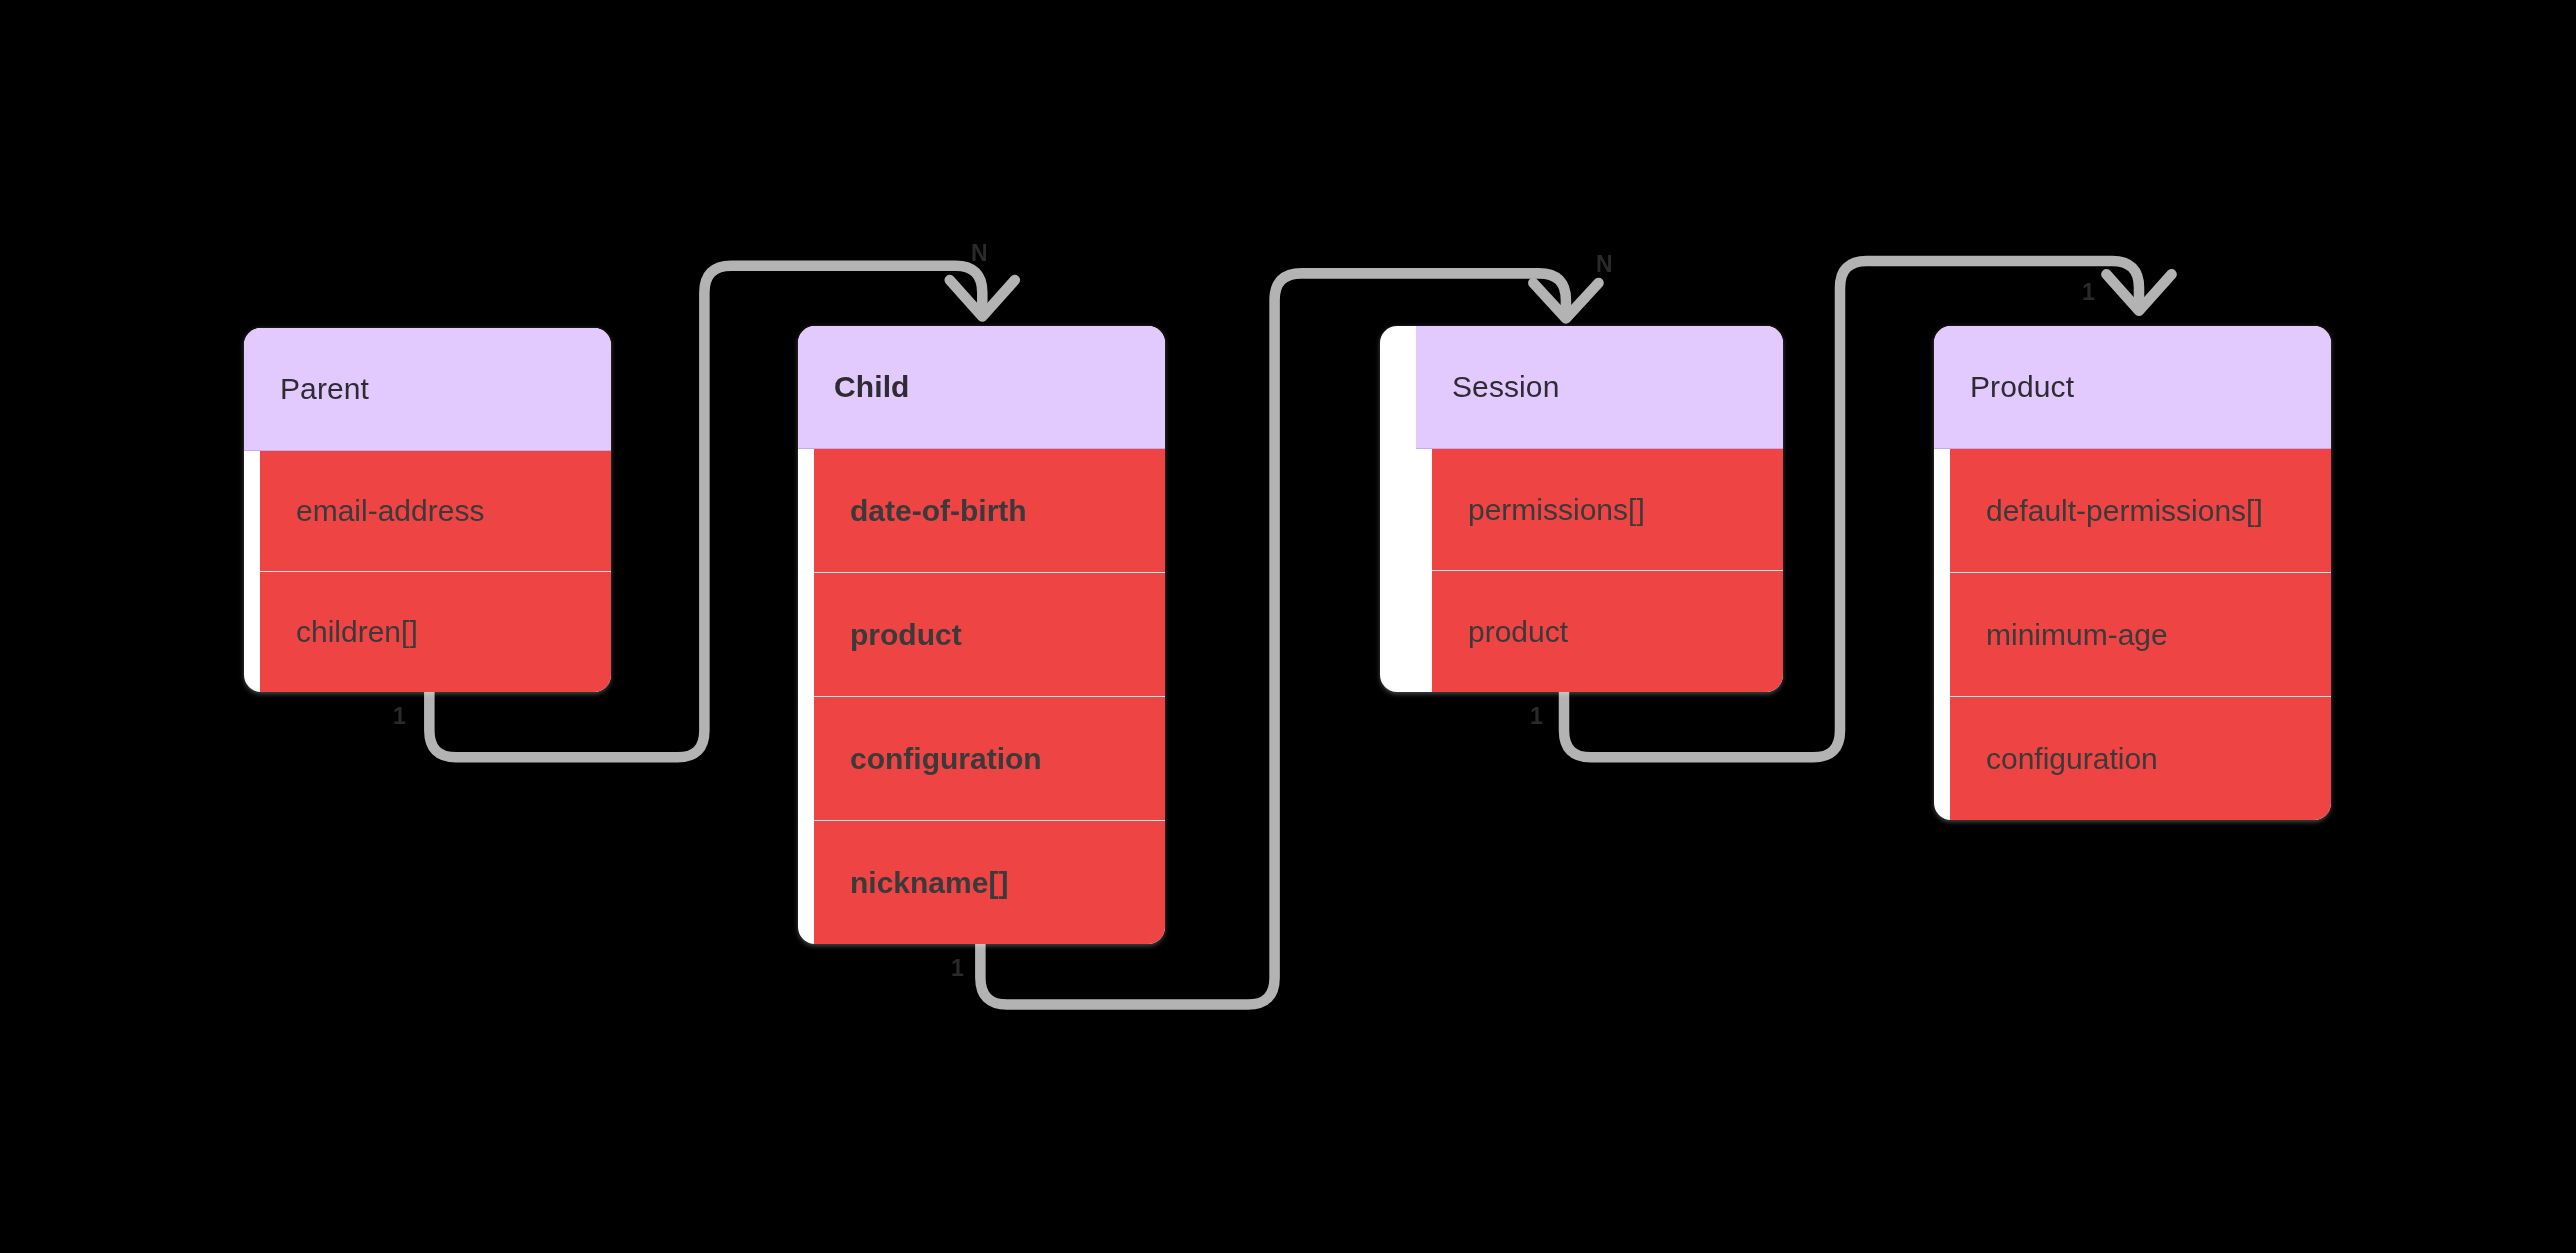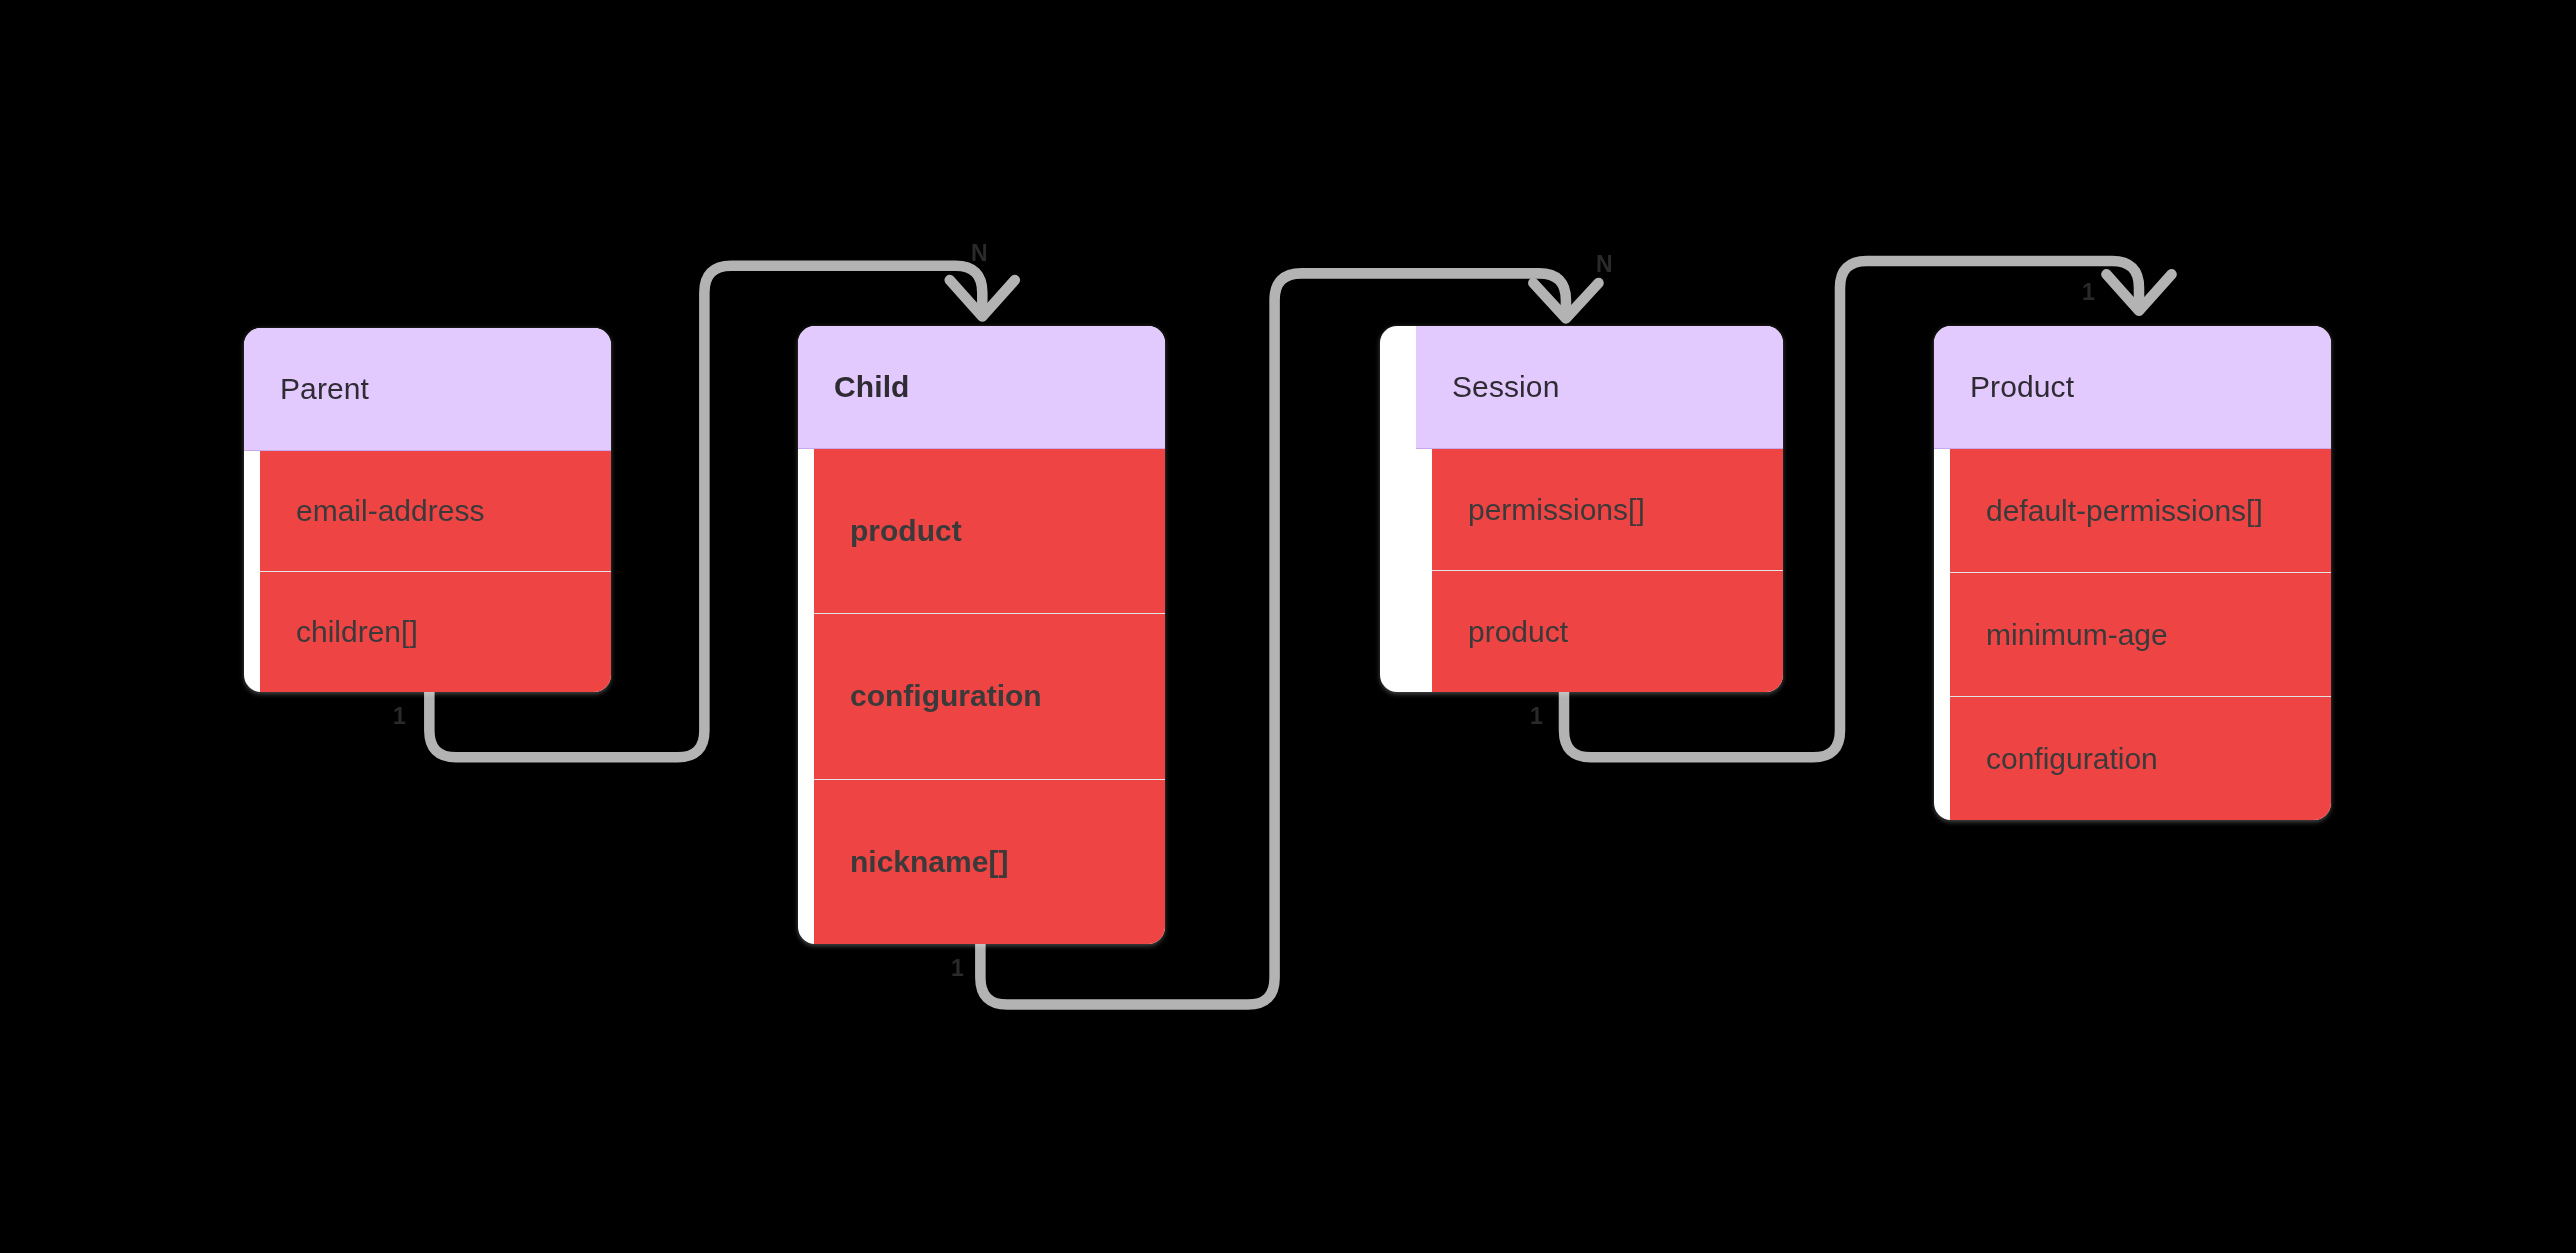--- a/index.html
+++ b/index.html
@@ -151,20 +151,21 @@
       <div class="entity-row">email-address</div>
       <div class="entity-row">children[]</div>
     </div>
   </div>
 
   <div class="entity" style="left:798px; top:326px; width:367px; height:618px;font-weight:bold;">
     <div class="entity-header">
       <span class="entity-title">Child</span>
     </div>
     <div class="entity-rows">
+      <div class="entity-row">date-of-birth</div>
       <div class="entity-row">product</div>
       <div class="entity-row">configuration</div>
       <div class="entity-row">nickname[]</div>
     </div>
   </div>
 
   <div class="entity" style="left:1380px; top:326px; width:367px; height:366px;padding-left:36px;">
     <div class="entity-header">
       <span class="entity-title">Session</span>
     </div>

